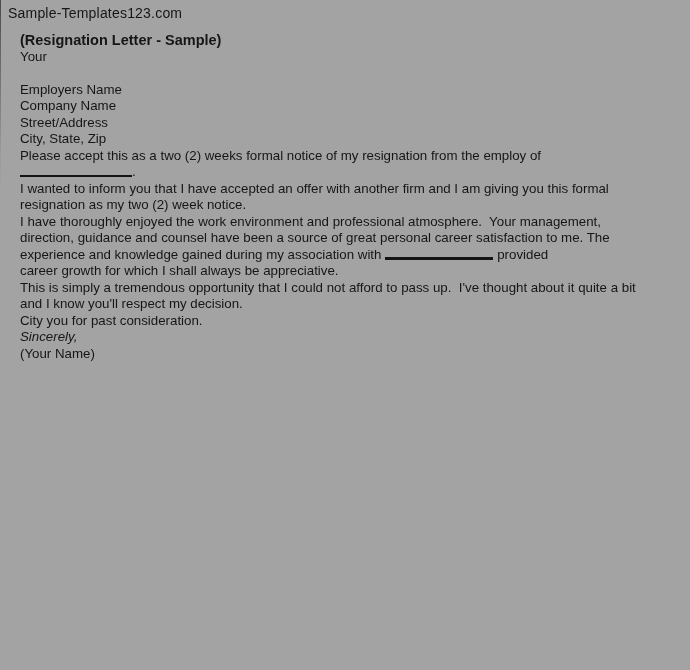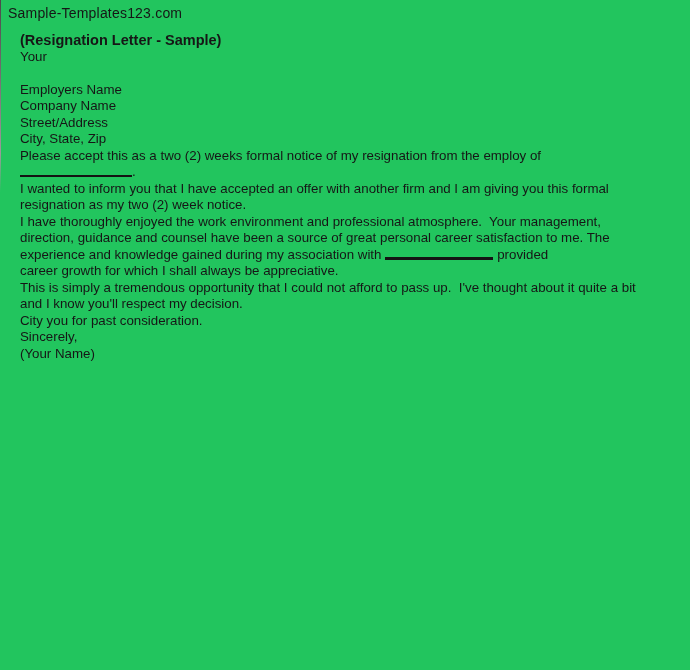--- a/index.html
+++ b/index.html
@@ -1,19 +1,19 @@
 <!DOCTYPE html>
 <html><head>
 <meta charset="utf-8">
 <style>
   html,body{margin:0;padding:0;background:#ffffff;}
   .page{
     position:relative;
     width:690px;height:670px;
-    background:#22c55e;
+    background:#a3a3a3;
     color:#161616;
     font-family:"Liberation Sans", sans-serif;
     overflow:hidden;
   }
   .site-header{
     padding-top:5px;
     margin-left:8px;
     font-size:14px;
     line-height:16px;
     letter-spacing:.2px;
@@ -33,21 +33,21 @@
   }
   .date{margin-top:32px;}
   .recipient{margin-top:16px;}
   .salutation{margin-top:32px;}
   .p-notice{margin-top:16px;}
   .p-offer{margin-top:15px;}
   .p-appreciation{margin-top:18px;}
   .p-thanks{margin-top:16px;}
   .p-opportunity{margin-top:14px;}
   .closing-thanks{margin-top:17px;}
-  .sincerely{margin-top:13px;}
+  .sincerely{margin-top:13px;font-style:italic;}
   .signature{margin-top:50px;}
   .blank{
     display:inline-block;
     height:2.5px;
     background:#141414;
     transform:translateY(1px);
   }
   .blank-dear{width:108px;margin-left:5px;}
   .blank-p1{width:112px;}
   .blank-p3{width:108px;margin-left:4px;}

